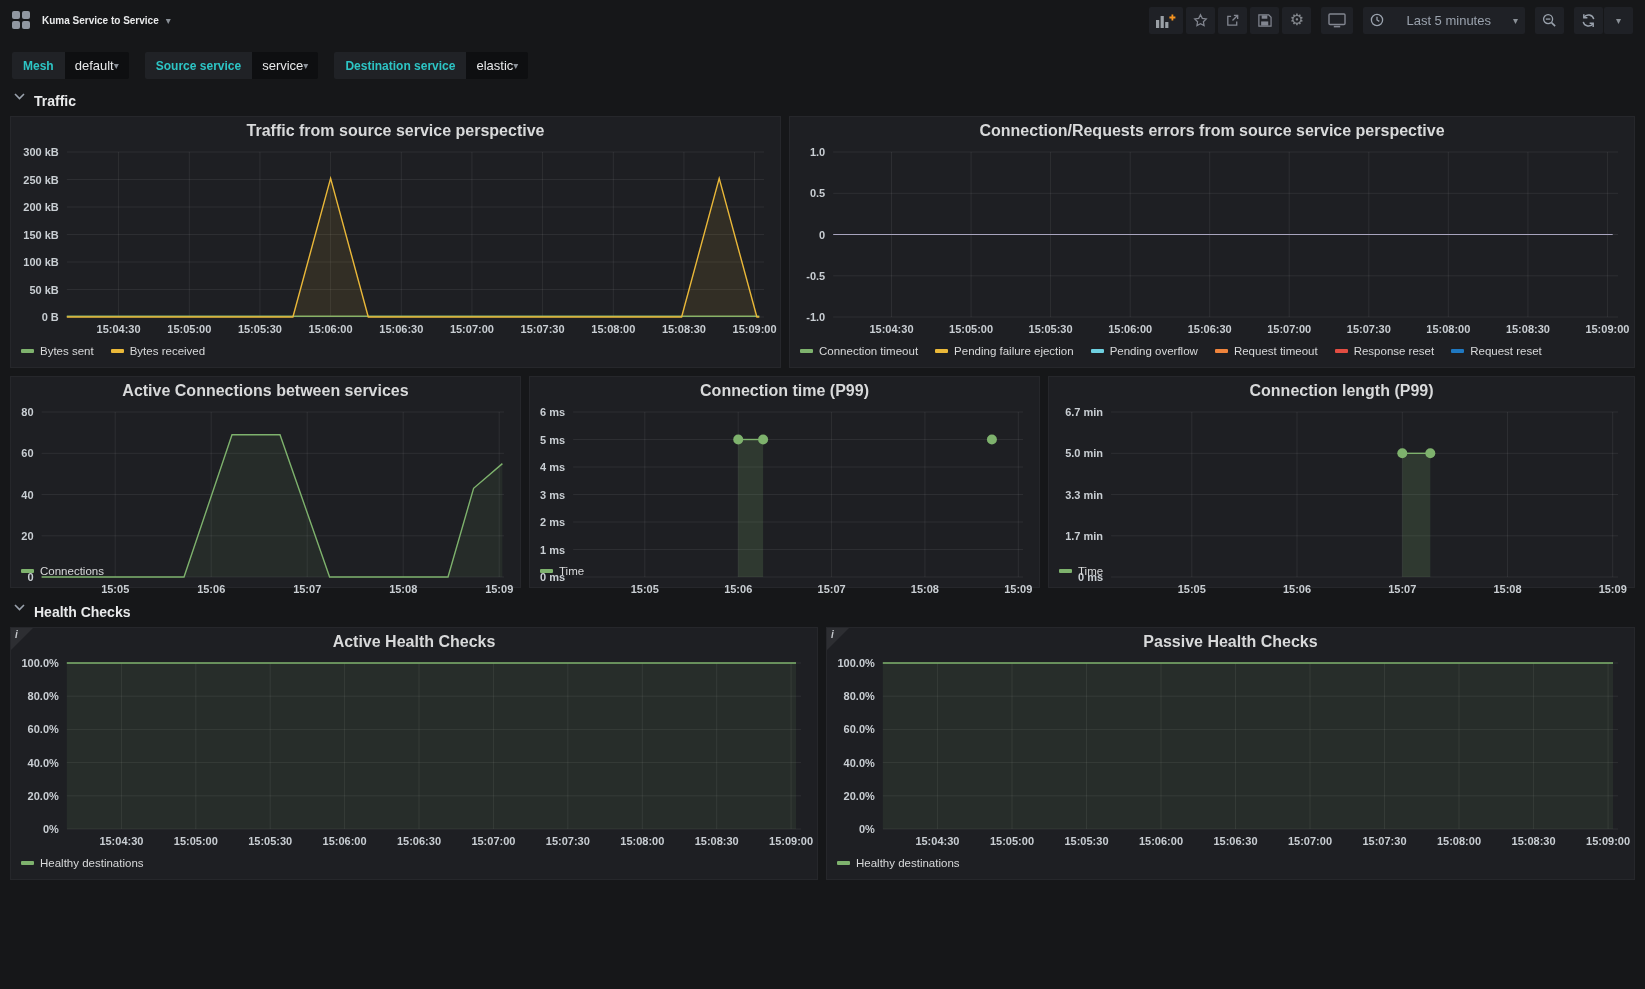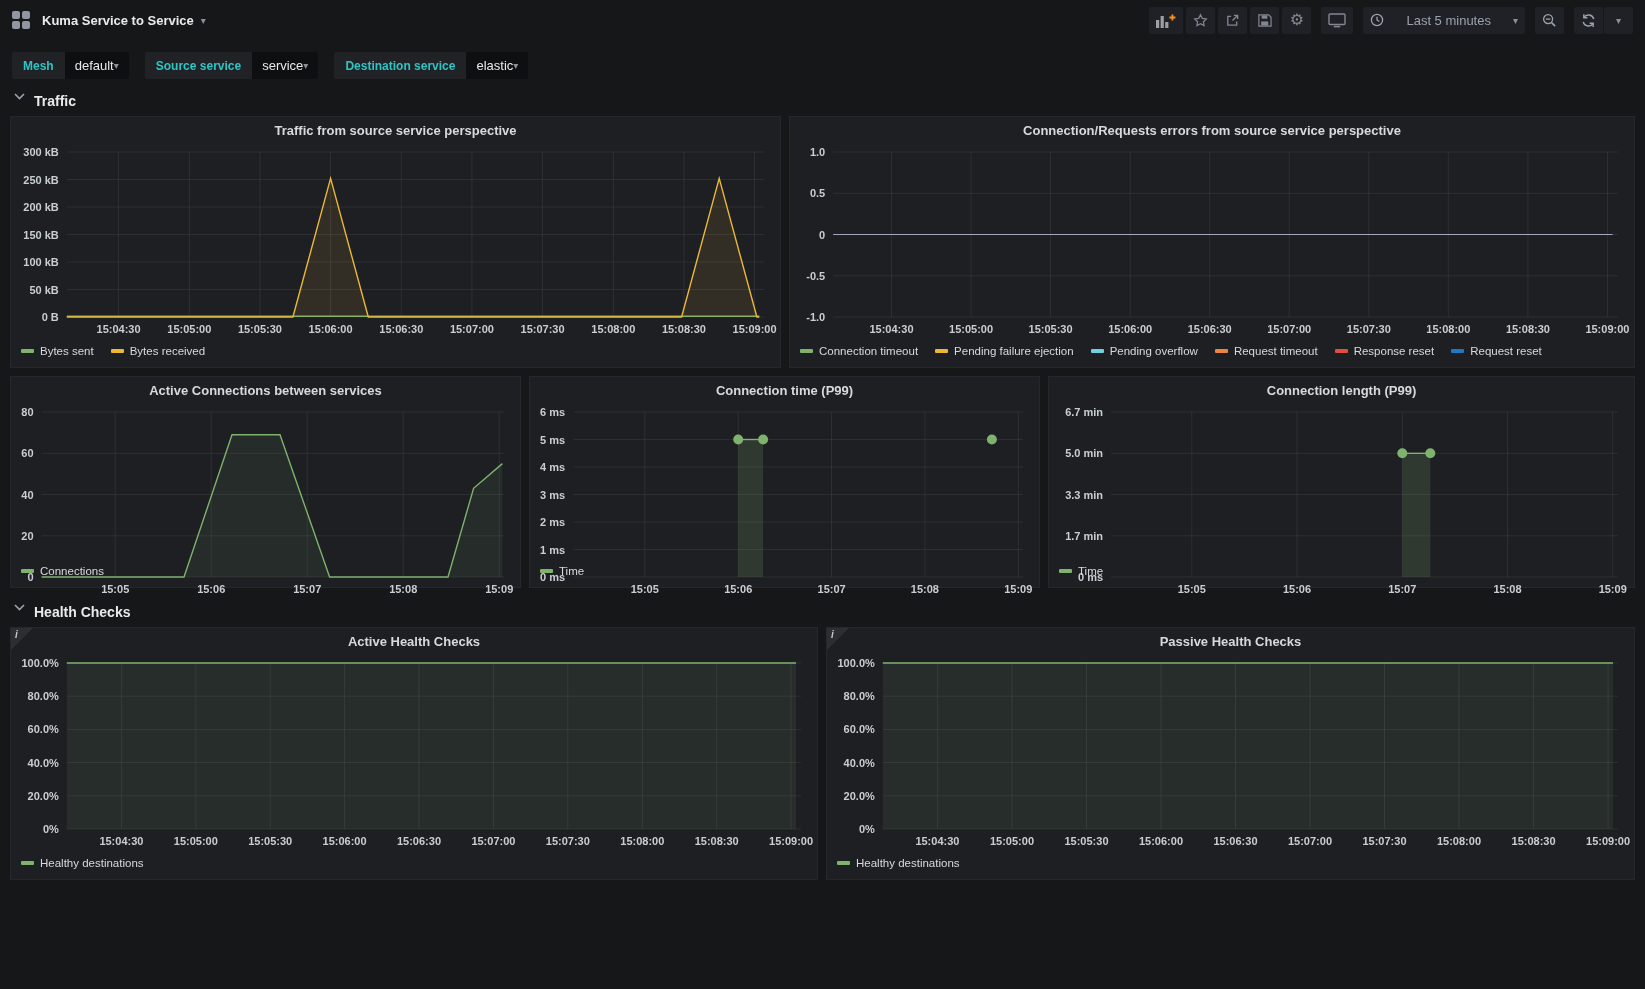--- a/index.html
+++ b/index.html
@@ -5,39 +5,39 @@
   html,body{margin:0;padding:0}
   body{
     width:1645px;height:989px;overflow:hidden;
     background:#161719;color:#d8d9da;
     font-family:"Liberation Sans",sans-serif;
   }
   
   .navbar{display:flex;align-items:center;height:40px;padding:0 12px}
   .logo-grid{width:18px;height:18px;display:grid;grid-template-columns:8px 8px;grid-template-rows:8px 8px;gap:2px;margin-right:12px;cursor:pointer}
   .logo-grid span{background:#9097a0;border-radius:2px}
-  .dash-title{font-size:13px;font-weight:700;color:#e9eaeb;cursor:pointer}
+  .dash-title{font-size:10px;font-weight:700;color:#e9eaeb;cursor:pointer}
   .title-caret{color:#8a9097;font-size:10px;margin-left:7px}
   .nav-right{margin-left:auto;display:flex;align-items:center}
   .nav-group{display:flex;gap:3px;margin-left:10px}
   .nav-btn{height:27px;min-width:29px;background:#1f2126;border-radius:2px;display:flex;align-items:center;justify-content:center;padding:0 7px;cursor:pointer;box-sizing:border-box}
   .nav-btn .glyph{color:#83878d;font-size:16px;line-height:1}
   .time-btn{gap:22px;color:#9aa2ad;font-size:13px;font-weight:400}
   .caret{color:#8a9097;font-size:10px}
   
   .submenu{display:flex;gap:16px;padding:12px 12px 6px}
   .var-group{display:flex;height:27px}
   .var-label{background:#202226;color:#2dc5c5;font-weight:700;font-size:12px;padding:0 11px;display:flex;align-items:center;border-radius:2px 0 0 2px}
   .var-value{background:#0e0f11;color:#e9eaeb;font-size:13px;padding:0 10px;display:flex;align-items:center;border-radius:0 2px 2px 0;cursor:pointer}
   
   .section-header{display:flex;gap:9px;padding:8px 14px 7px;font-size:14px;font-weight:700;color:#e9eaeb;cursor:pointer}
   
   .row{display:flex;gap:8px;margin:0 10px 8px}
   .panel{background:#1e1f23;border:1px solid rgba(255,255,255,0.04);position:relative;display:flex;flex-direction:column;box-sizing:border-box}
-  .panel-title{flex:0 0 27px;display:flex;align-items:center;justify-content:center;font-size:13px;font-weight:700;color:#d8d9da;cursor:pointer}
+  .panel-title{flex:0 0 27px;display:flex;align-items:center;justify-content:center;font-size:16px;font-weight:700;color:#d8d9da;cursor:pointer}
   .chart{flex:1 1 auto;min-height:0;cursor:crosshair}
   .legend{flex:0 0 24px;display:flex;align-items:center;gap:17px;padding:0 10px 4px 10px;font-size:11.5px;color:#d8d9da;white-space:nowrap}
   .legend-item{display:flex;align-items:center;gap:6px;cursor:pointer}
   .legend-swatch{width:13px;height:4px;border-radius:1px;display:inline-block}
   .info-corner{position:absolute;top:0;left:0;width:0;height:0;border-top:22px solid rgba(255,255,255,0.07);border-right:22px solid transparent;z-index:2;cursor:pointer}
   .info-i{position:absolute;top:1px;left:4px;font-size:10px;font-weight:700;font-style:italic;color:#c5c8cc;z-index:3}
   
   text.tick{fill:#c9ced3;font-size:11px;font-weight:600;font-family:"Liberation Sans",sans-serif}
   line.grid{stroke:rgba(255,255,255,0.07);stroke-width:1}
 </style>

